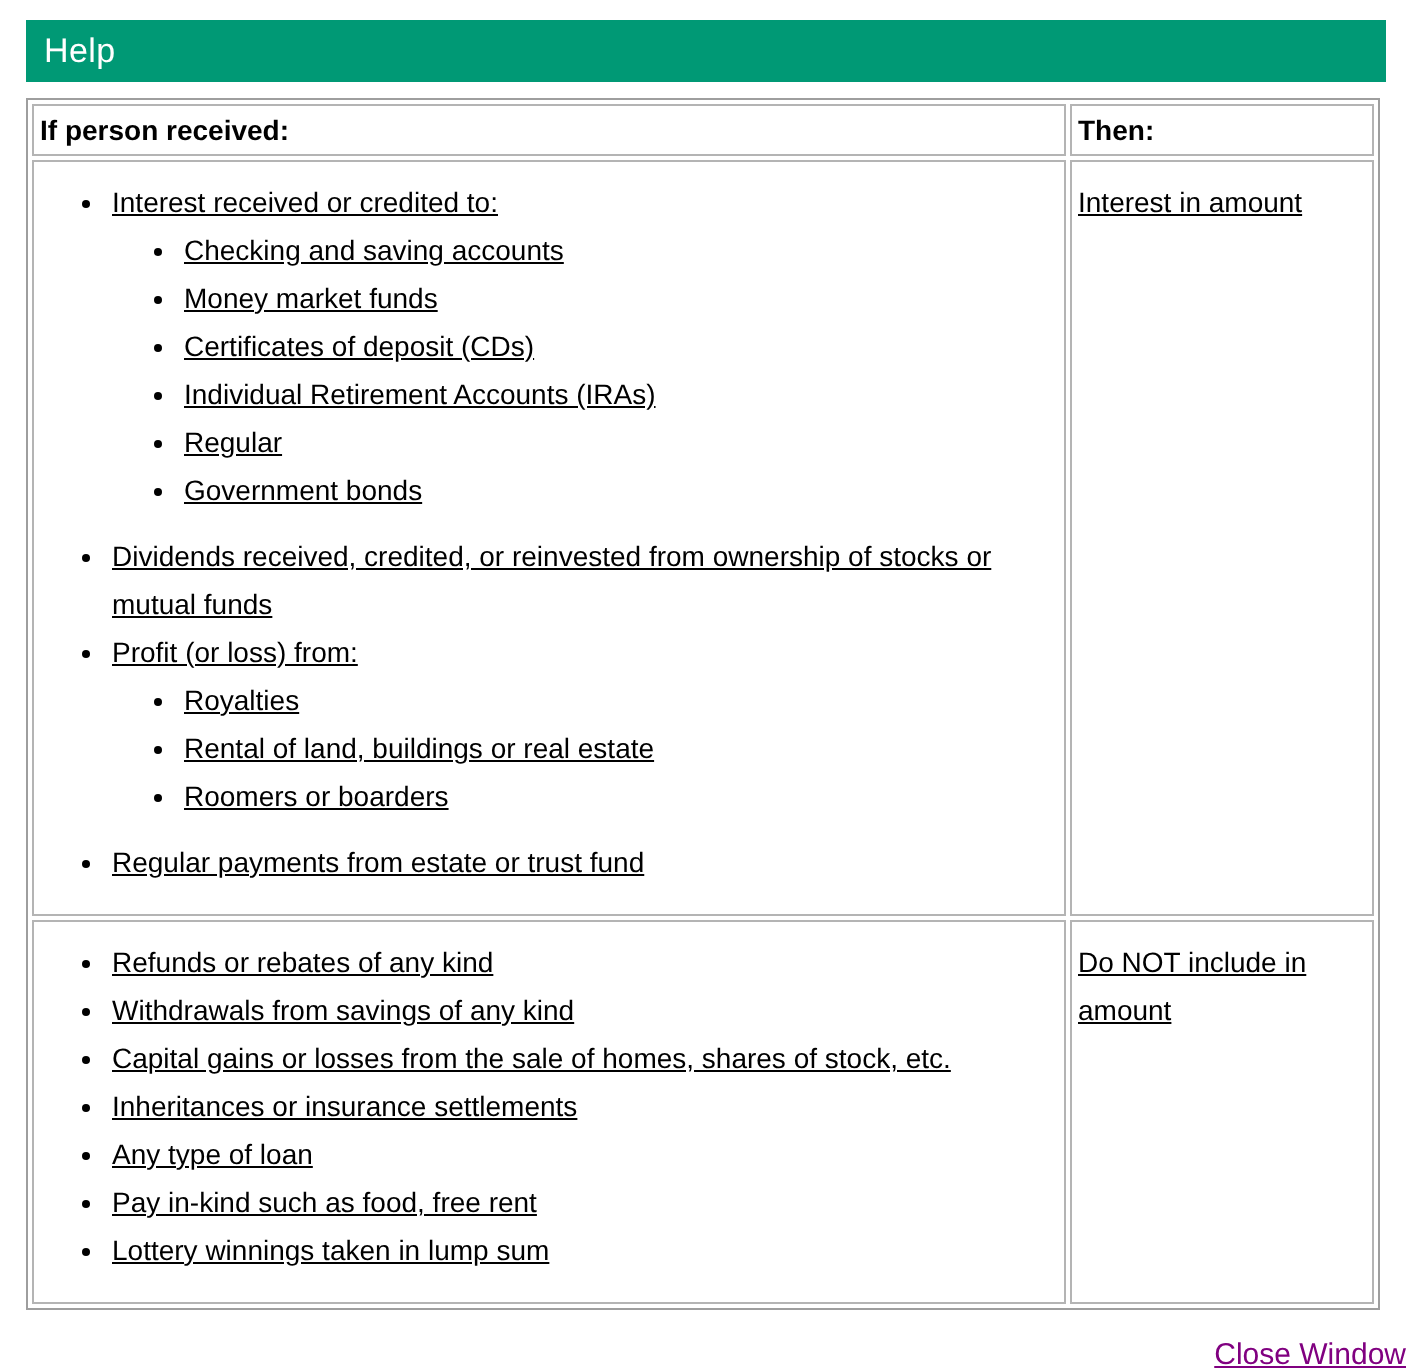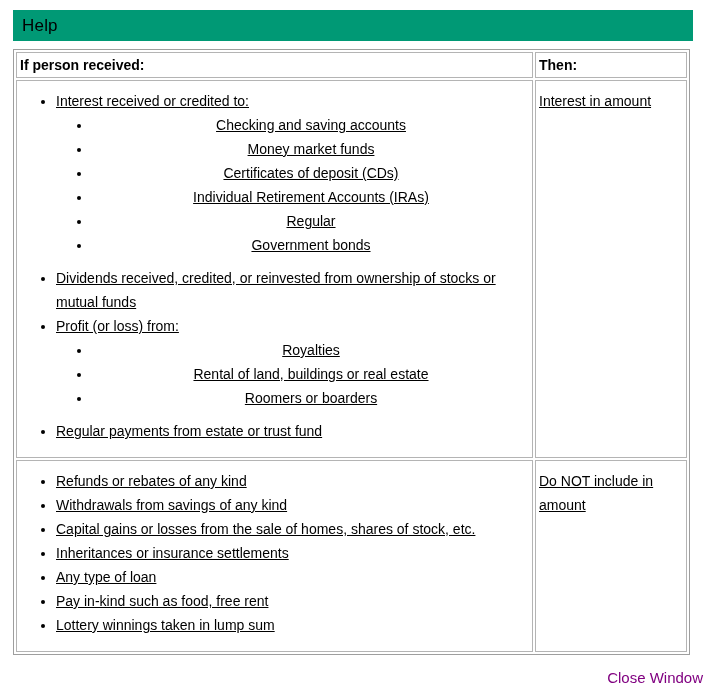--- a/index.html
+++ b/index.html
@@ -57,21 +57,20 @@
   }
   ul { line-height: 24px; list-style-type: disc; }
   ul.lvl1 {
     margin: 6px 0 12px 0;
     padding-left: 37px;
   }
   ul.lvl2 {
     margin: 0 0 9px 0;
     padding-left: 36px;
     list-style-type: disc;
-    text-align: center;
   }
   li { padding: 0; margin: 0; }
   .then-note {
     margin-top: 6px;
     line-height: 24px;
     padding-left: 1px;
   }
   .footer {
     width: 690px;
     text-align: right;
@@ -81,21 +80,21 @@
     font-size: 15px;
     text-decoration: underline;
     cursor: pointer;
   }
 </style>
 </head>
 <body>
 
 <div class="page">
 
-  <div class="header-bar" style="background: rgb(0, 153, 117); color: #000000;">
+  <div class="header-bar" style="background: rgb(0, 153, 117); color: #ffffff;">
     <span>Help</span>
   </div>
 
   <table class="help-table">
     <thead>
       <tr>
         <th class="col-if">If person received:</th>
         <th class="col-then">Then:</th>
       </tr>
     </thead>

